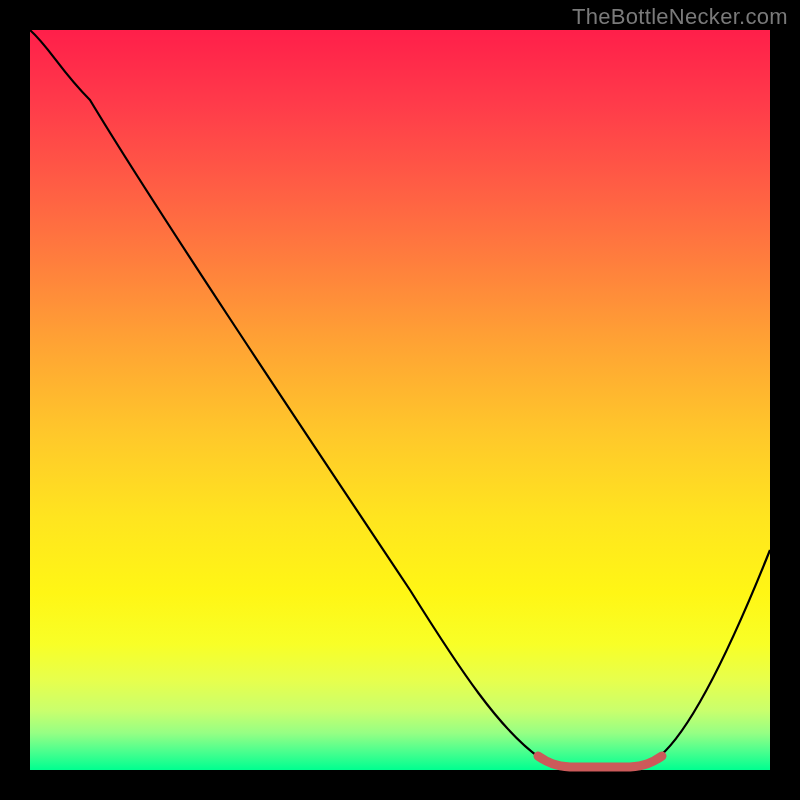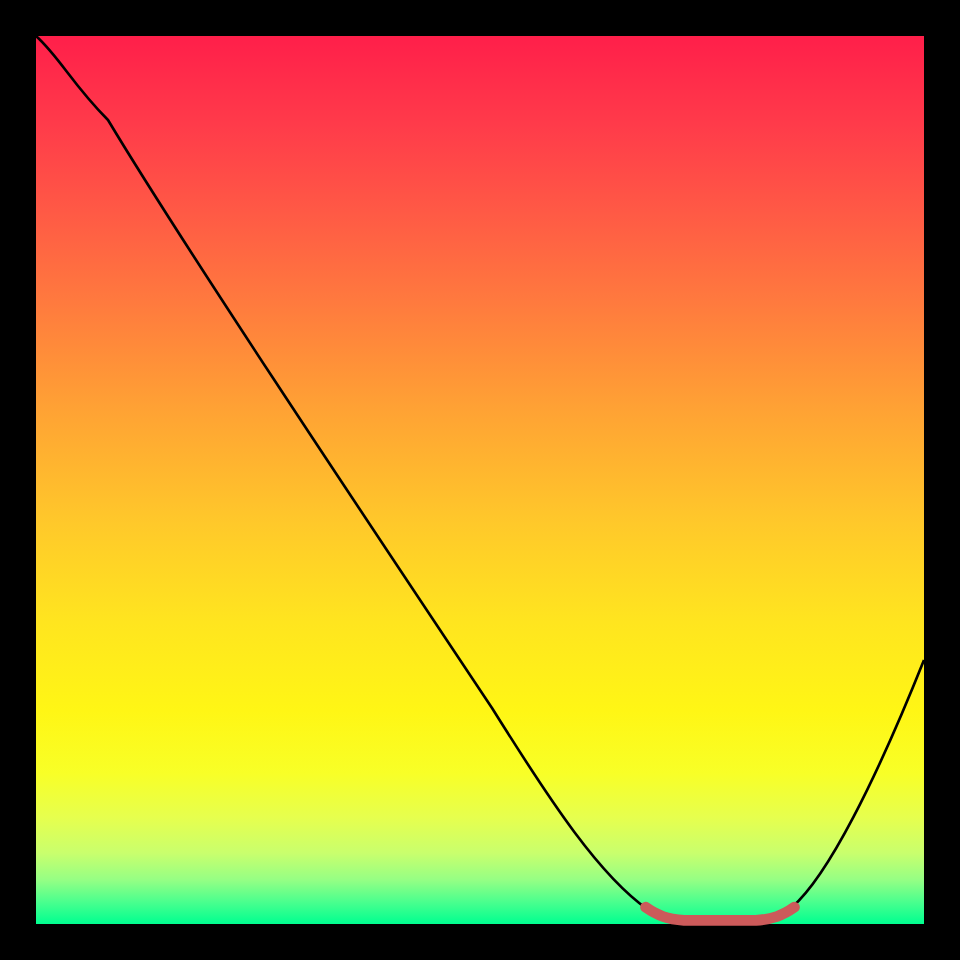--- a/index.html
+++ b/index.html
@@ -61,20 +61,21 @@
     inset: 0;
     width: 100%;
     height: 100%;
     overflow: visible;
   }
 </style>
 </head>
 <body>
 
 <div class="frame">
+  <div class="watermark">TheBottleNecker.com</div>
 
   <div class="plot">
     <div class="gradient"></div>
 
     <svg class="curve" viewBox="0 0 740 740" preserveAspectRatio="none">
       <path fill="none" stroke="#000" stroke-width="2.2" d="M 0 0
                C 20 18, 30 40, 60 70
                C 120 170, 260 380, 380 560
                C 430 640, 470 700, 510 728
                C 520 734, 528 737, 540 738

